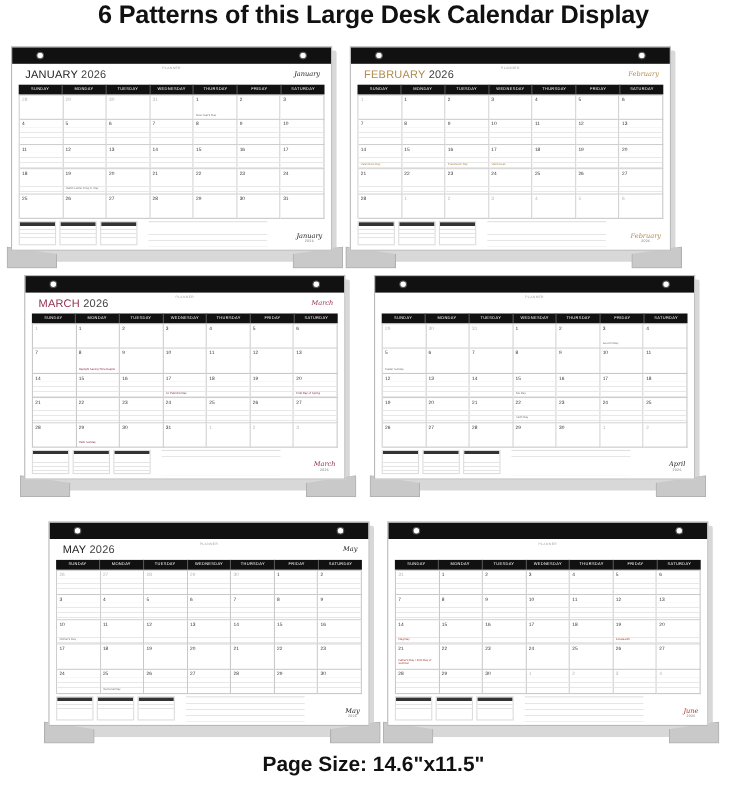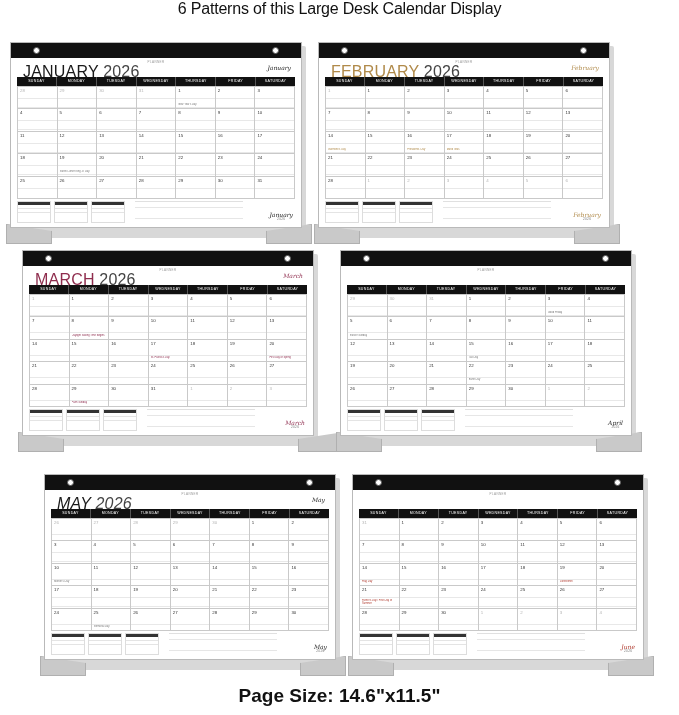--- a/index.html
+++ b/index.html
@@ -18,22 +18,22 @@
     width: 679px;
     height: 715px;
     position: relative;
   }
   .headline {
     position: absolute;
     top: 0px;
     left: 0;
     width: 679px;
     text-align: center;
-    font-size: 16px;
-    font-weight: normal;
+    font-size: 23px;
+    font-weight: bold;
     color: #111111;
     letter-spacing: -0.2px;
     white-space: nowrap;
   }
   .footline {
     position: absolute;
     bottom: 8px;
     left: 0;
     width: 679px;
     text-align: center;
@@ -110,21 +110,21 @@
     position: absolute;
     top: 20px;
     left: 0;
     width: 100%;
     height: 13px;
   }
   .month {
     position: absolute;
     left: 12px;
     top: 0px;
-    font-size: 16px;
+    font-size: 10px;
     letter-spacing: 0.2px;
     white-space: nowrap;
   }
   .month .yr { color: #444; font-weight: normal; }
   .script {
     position: absolute;
     right: 10px;
     top: 1px;
     font-family: "DejaVu Serif", serif;
     font-style: italic;
@@ -637,21 +637,21 @@
               <div class="mini"></div>
             </div>
             <div class="noteblock"></div>
             <div class="logo">
               <div class="l1" style="color: rgb(176, 138, 74);">February</div>
               <div class="l2">2026</div>
             </div>
           </div>
         </div>
       </div>
-      <div class="cal" style="left: 22px; top: 216px; padding-left: 20px;">
+      <div class="cal" style="left: 22px; top: 216px;">
         <div class="cal-shadow"></div>
         <div class="tab l lo"></div>
         <div class="tab r ro"></div>
         <div class="cal-body">
           <div class="binder">
             <div class="hole left"></div>
             <div class="hole right"></div>
           </div>
           <div class="brandtop">PLANNER</div>
           <div class="titlerow">
@@ -1010,21 +1010,21 @@
         <div class="cal-shadow"></div>
         <div class="tab l lo"></div>
         <div class="tab r ro"></div>
         <div class="cal-body">
           <div class="binder">
             <div class="hole left"></div>
             <div class="hole right"></div>
           </div>
           <div class="brandtop">PLANNER</div>
           <div class="titlerow">
-            <div class="month" style="color: rgb(26, 26, 26); font-style: italic;"><span>MAY</span> <span class="yr">2026</span></div>
+            <div class="month" style="color: rgb(26, 26, 26);"><span>MAY</span> <span class="yr">2026</span></div>
             <div class="script" style="color: rgb(26, 26, 26);">May</div>
           </div>
           <div class="dow">
             <div>SUNDAY</div>
             <div>MONDAY</div>
             <div>TUESDAY</div>
             <div>WEDNESDAY</div>
             <div>THURSDAY</div>
             <div>FRIDAY</div>
             <div>SATURDAY</div>

